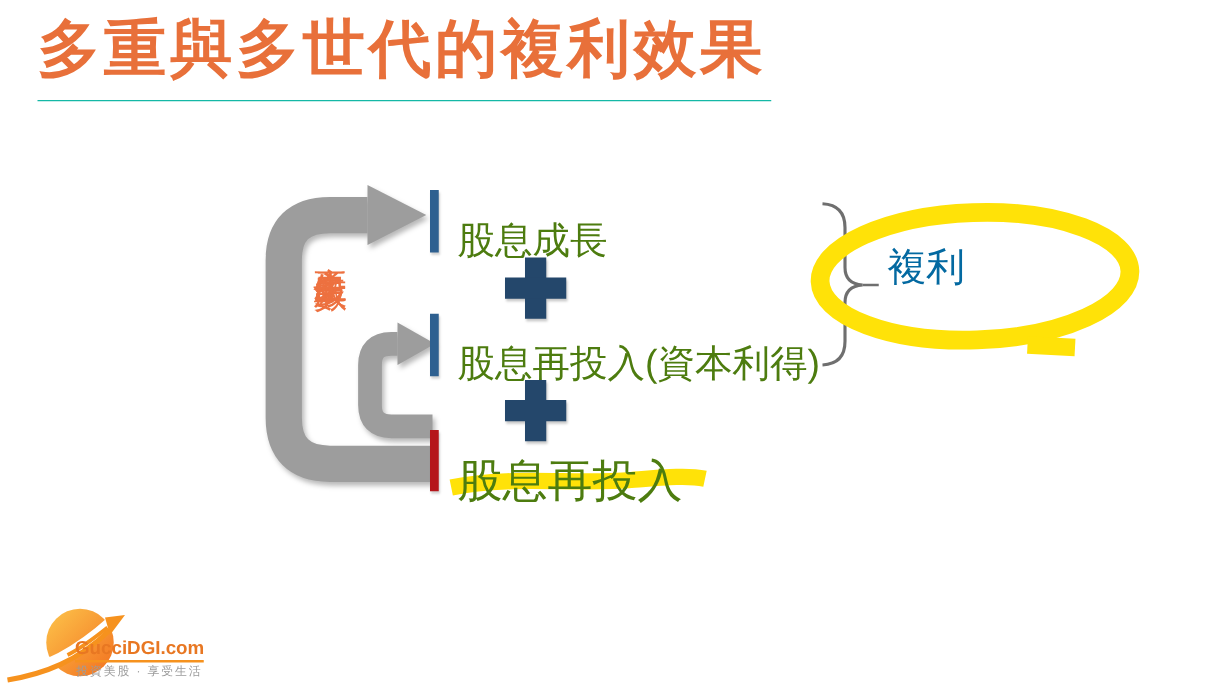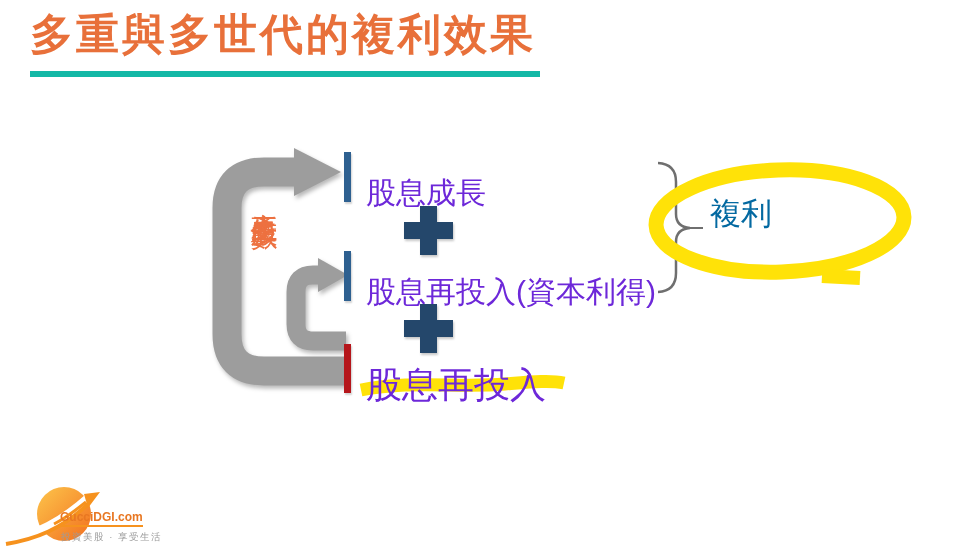--- a/index.html
+++ b/index.html
@@ -2,43 +2,43 @@
 <html><head>
 <meta charset="utf-8">
 <style>
   html,body{margin:0;padding:0;background:#ffffff;}
   body{width:977px;height:547px;position:relative;overflow:hidden;
        font-family:"Liberation Sans","DejaVu Sans",sans-serif;}
 
   
   .title{
     position:absolute;left:30px;top:6px;margin:0;
-    font-size:43px;font-weight:bold;letter-spacing:3px;
+    font-size:50px;font-weight:bold;letter-spacing:3px;
     color:#E8703A;
-    border-bottom:6px solid #14b8a6;
+    border-bottom:1px solid #14b8a6;
     padding:0 4px 7px 0;display:inline-block;white-space:nowrap;
   }
 
   
   .svg-layer{position:absolute;left:0;top:0;z-index:1;}
 
   
   .cycle-label{
     position:absolute;left:250px;top:192px;z-index:2;
     writing-mode:vertical-rl;text-orientation:upright;
     font-size:27px;letter-spacing:2px;color:#ED7140;line-height:1;
     height:176px;white-space:nowrap;
   }
 
   
   .item{position:absolute;left:344px;display:flex;align-items:center;z-index:2;}
   .item .bar{width:7px;align-self:stretch;box-shadow:1px 2px 2px rgba(0,0,0,0.18);}
   .bar-blue{background:#2E6090;}
   .bar-red{background:#B5161B;}
-  .item .label{margin-left:15px;color:#6d28d9;white-space:nowrap;line-height:1;margin-top:32px;}
+  .item .label{margin-left:15px;color:#4d7c0f;white-space:nowrap;line-height:1;margin-top:32px;}
   .item1{top:152px;height:50px;}
   .item2{top:251px;height:50px;}
   .item3{top:344px;height:49px;}
   .item1 .label,.item2 .label{font-size:30px;}
   .item3 .label{font-size:36px;}
 
   
   .plus{position:absolute;width:49px;height:49px;z-index:2;
         filter:drop-shadow(1px 2px 1px rgba(0,0,0,0.22));}
   .plus::before{content:"";position:absolute;left:16px;top:0;width:17px;height:49px;background:#24476B;}
@@ -47,21 +47,21 @@
   .plus2{left:404px;top:304px;}
 
   
   .result{position:absolute;left:710px;top:193px;z-index:3;
           display:flex;align-items:flex-end;color:#0369a1;white-space:nowrap;}
   .result .prefix{font-size:31px;}
   .result .mult{font-size:52px;margin-left:7px;letter-spacing:1px;}
 
   
   .logo-brand{position:absolute;left:60px;top:510px;z-index:2;
-    font-size:12px;font-weight:600;color:#E87722;
+    font-size:15px;font-weight:600;color:#E87722;
     border-bottom:2px solid #F6921E;padding-bottom:1px;white-space:nowrap;}
   .logo-tagline{position:absolute;left:61px;top:531px;z-index:2;
     font-size:9.5px;letter-spacing:1.5px;color:#9C9C9C;white-space:nowrap;}
 </style>
 </head>
 <body>
 
 <h1 class="title">多重與多世代的複利效果</h1>
 
 <svg class="svg-layer" width="977" height="547" viewBox="0 0 977 547">

